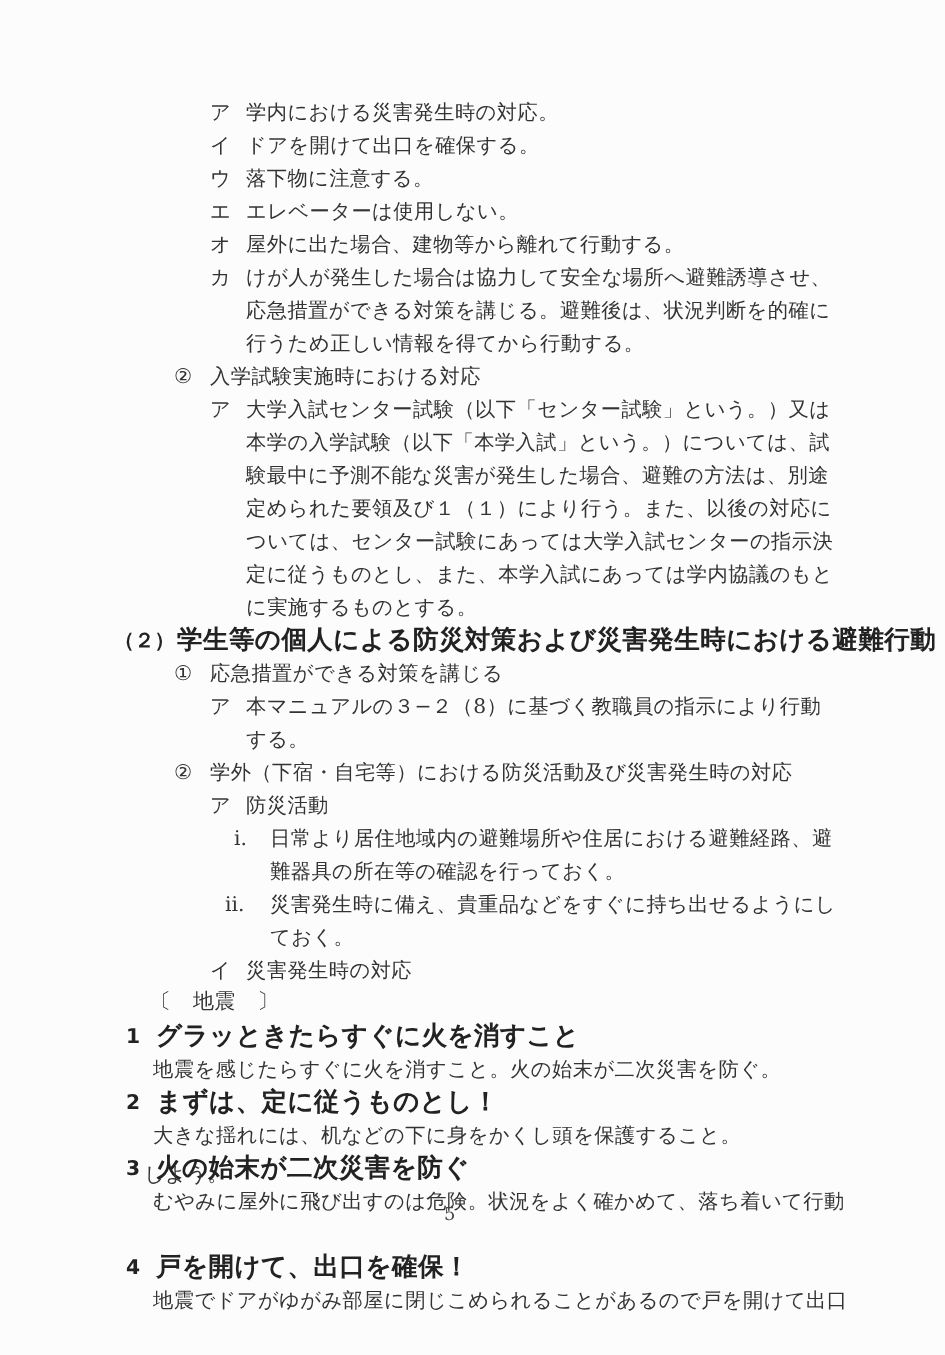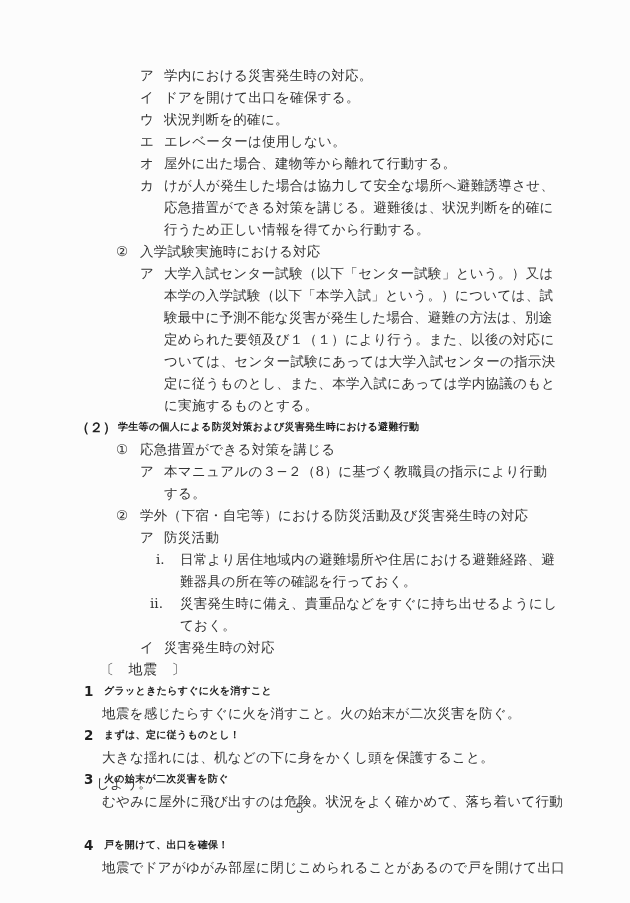--- a/index.html
+++ b/index.html
@@ -1,31 +1,31 @@
 <!DOCTYPE html>
 <html><head>
 <meta charset="utf-8">
 <style>
   html, body { margin:0; padding:0; }
   body { width:630px; height:903px; background:#fcfcfc; position:relative; overflow:hidden;
          font-family:"DejaVu Serif", serif; color:#333; }
   .ln { position:absolute; font-size:13.5px; line-height:22px; white-space:nowrap; letter-spacing:0.3px; }
-  .b { font-weight:bold; font-family:"DejaVu Sans", sans-serif; color:#222; font-size:10px; }
+  .b { font-weight:bold; font-family:"DejaVu Sans", sans-serif; color:#222; font-size:17px; }
   .mk { position:absolute; font-size:13.5px; line-height:22px; }
   .page { position:absolute; left:296px; top:802px; font-size:12px; color:#444; }
 </style>
 </head>
 <body>
 
 <div class="mk" style="left:140px;top:64px">ア</div>
 <div class="ln" style="left:164px;top:64px">学内における災害発生時の対応。</div>
 <div class="mk" style="left:140px;top:86px">イ</div>
 <div class="ln" style="left:164px;top:86px">ドアを開けて出口を確保する。</div>
 <div class="mk" style="left:140px;top:108px">ウ</div>
-<div class="ln" style="left:164px;top:108px">状況判断を的確に。</div>
+<div class="ln" style="left:164px;top:108px">落下物に注意する。</div>
 <div class="mk" style="left:140px;top:130px">エ</div>
 <div class="ln" style="left:164px;top:130px">エレベーターは使用しない。</div>
 <div class="mk" style="left:140px;top:152px">オ</div>
 <div class="ln" style="left:164px;top:152px">屋外に出た場合、建物等から離れて行動する。</div>
 <div class="mk" style="left:140px;top:174px">カ</div>
 <div class="ln" style="left:164px;top:174px">けが人が発生した場合は協力して安全な場所へ避難誘導させ、</div>
 <div class="ln" style="left:164px;top:196px">応急措置ができる対策を講じる。避難後は、状況判断を的確に</div>
 <div class="ln" style="left:164px;top:218px">行うため正しい情報を得てから行動する。</div>
 
 <div class="mk" style="left:116px;top:240px">②</div>
@@ -56,21 +56,21 @@
 <div class="mk" style="left:156px;top:548px">i.</div>
 <div class="ln" style="left:180px;top:548px">日常より居住地域内の避難場所や住居における避難経路、避</div>
 <div class="ln" style="left:180px;top:570px">難器具の所在等の確認を行っておく。</div>
 <div class="mk" style="left:150px;top:592px">ii.</div>
 <div class="ln" style="left:180px;top:592px">災害発生時に備え、貴重品などをすぐに持ち出せるようにし</div>
 <div class="ln" style="left:180px;top:614px">ておく。</div>
 
 <div class="mk" style="left:140px;top:636px">イ</div>
 <div class="ln" style="left:164px;top:636px">災害発生時の対応</div>
 
-<div class="ln" style="left:100px;top:658px;font-size:14px;font-family:Liberation Sans, sans-serif">〔　地震　〕</div>
+<div class="ln" style="left:100px;top:658px;font-size:14px;font-family:Liberation Mono, monospace">〔　地震　〕</div>
 
 <div class="mk b" style="left:84px;top:680px">1</div>
 <div class="ln b" style="left:104px;top:680px">グラッときたらすぐに火を消すこと</div>
 <div class="ln" style="left:102px;top:702px">地震を感じたらすぐに火を消すこと。火の始末が二次災害を防ぐ。</div>
 
 <div class="mk b" style="left:84px;top:724px">2</div>
 <div class="ln b" style="left:104px;top:724px">まずは、定に従うものとし！</div>
 <div class="ln" style="left:102px;top:746px">大きな揺れには、机などの下に身をかくし頭を保護すること。</div>
 
 <div class="mk b" style="left:84px;top:768px">3</div>

